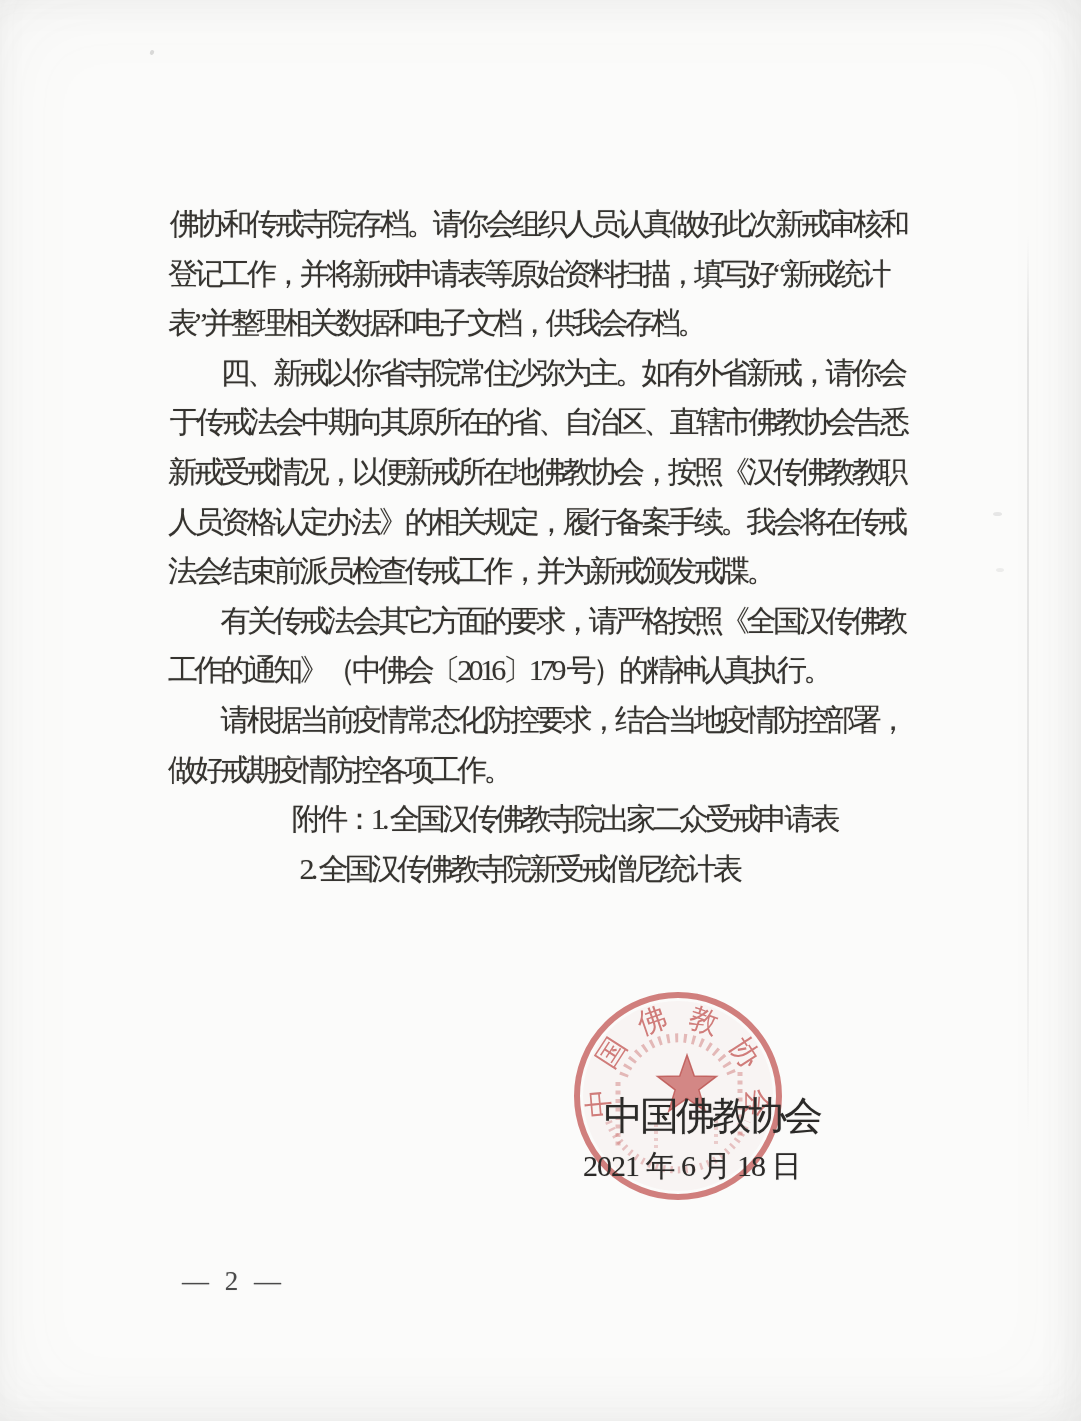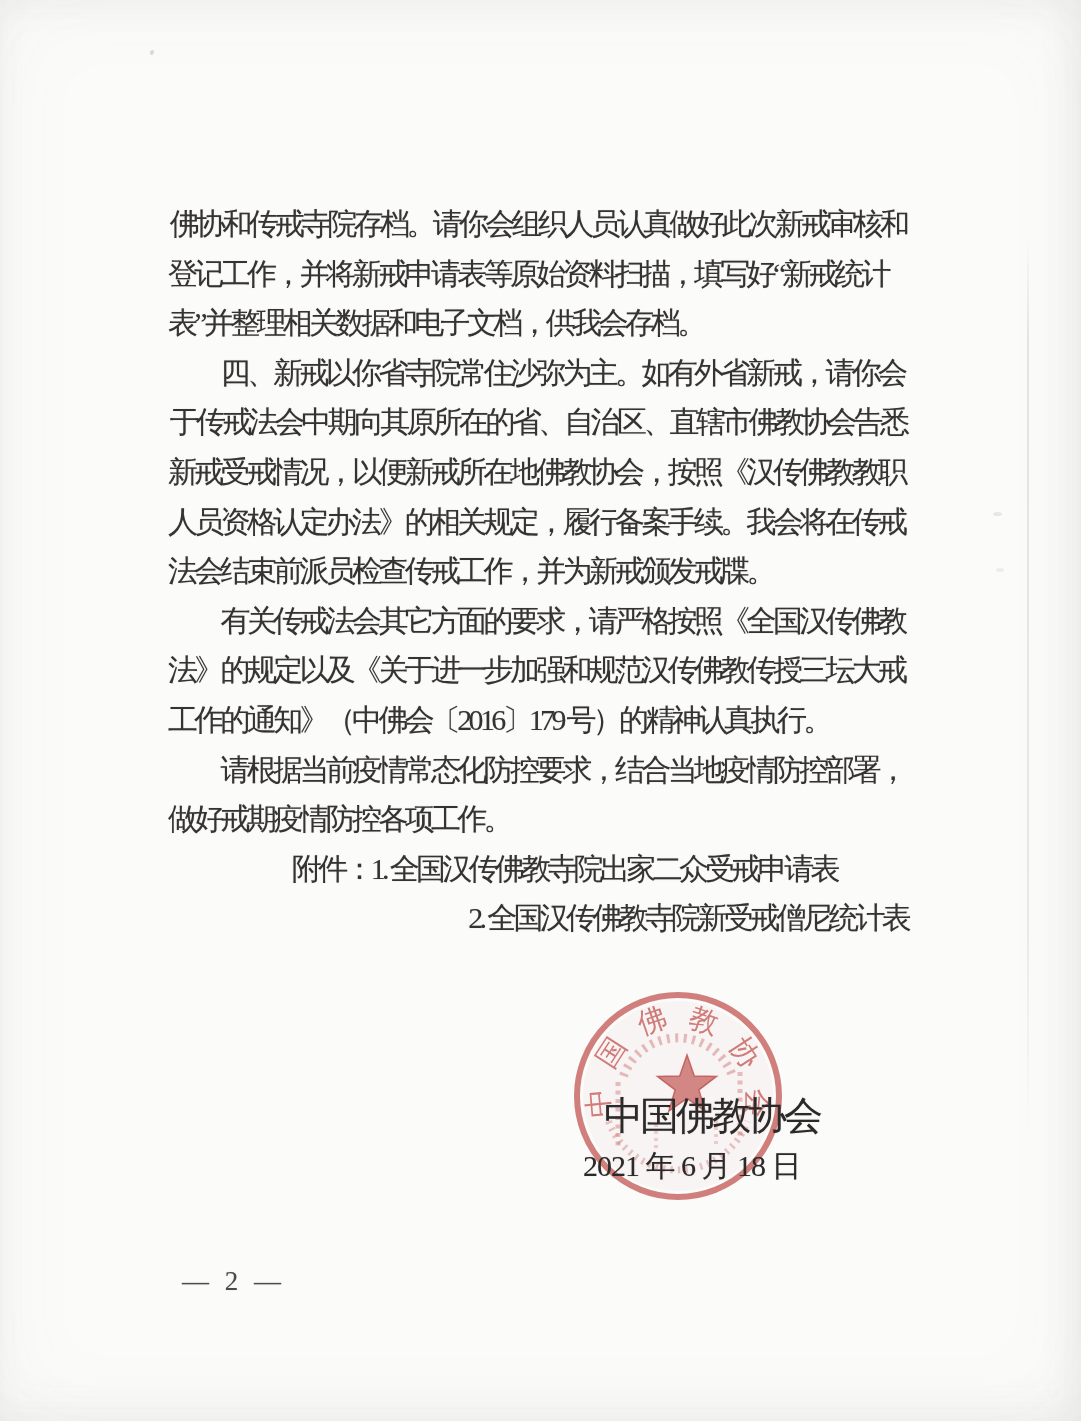--- a/index.html
+++ b/index.html
@@ -75,26 +75,25 @@
 <div class="text-block">
     <div class="line" style="padding-left: 0px; text-align: center;">佛协和传戒寺院存档。请你会组织人员认真做好此次新戒审核和</div>
     <div class="line" style="padding-left: 0px;">登记工作，并将新戒申请表等原始资料扫描，填写好“新戒统计</div>
     <div class="line" style="padding-left: 0px;">表”并整理相关数据和电子文档，供我会存档。</div>
     <div class="line" style="padding-left: 52.6px;">四、新戒以你省寺院常住沙弥为主。如有外省新戒，请你会</div>
     <div class="line" style="padding-left: 0px; text-align: center;">于传戒法会中期向其原所在的省、自治区、直辖市佛教协会告悉</div>
     <div class="line" style="padding-left: 0px;">新戒受戒情况，以便新戒所在地佛教协会，按照《汉传佛教教职</div>
     <div class="line" style="padding-left: 0px;">人员资格认定办法》的相关规定，履行备案手续。我会将在传戒</div>
     <div class="line" style="padding-left: 0px;">法会结束前派员检查传戒工作，并为新戒颁发戒牒。</div>
     <div class="line" style="padding-left: 52.6px;">有关传戒法会其它方面的要求，请严格按照《全国汉传佛教</div>
-    <div class="line" style="padding-left: 0px;">法》的规定以及《关于进一步加强和规范汉传佛教传授三坛大戒</div>
     <div class="line" style="padding-left: 0px;">工作的通知》（中佛会〔2016〕179 号）的精神认真执行。</div>
     <div class="line" style="padding-left: 52.6px;">请根据当前疫情常态化防控要求，结合当地疫情防控部署，</div>
     <div class="line" style="padding-left: 0px;">做好戒期疫情防控各项工作。</div>
     <div class="line" style="padding-left: 52.6px; text-align: center;">附件：1. 全国汉传佛教寺院出家二众受戒申请表</div>
-    <div class="line" style="padding-left: 131.5px; text-align: right;">2. 全国汉传佛教寺院新受戒僧尼统计表</div>
+    <div class="line" style="padding-left: 131.5px;">2. 全国汉传佛教寺院新受戒僧尼统计表</div>
   </div>
 
 <svg class="seal" viewBox="0 0 244 246" xmlns="http://www.w3.org/2000/svg">
 
   <circle cx="122" cy="122" r="95" fill="rgba(205,110,110,0.05)"></circle>
 
   <circle cx="122" cy="122" r="101" fill="none" stroke-width="6" stroke-opacity="0.78" stroke="#c0504d"></circle>
 
   <path d="M 67.5 102 A 58 58 0 0 1 176.5 102" fill="none" stroke="rgba(198,98,96,0.45)" stroke-width="9" stroke-dasharray="3 5.5"></path>
 

